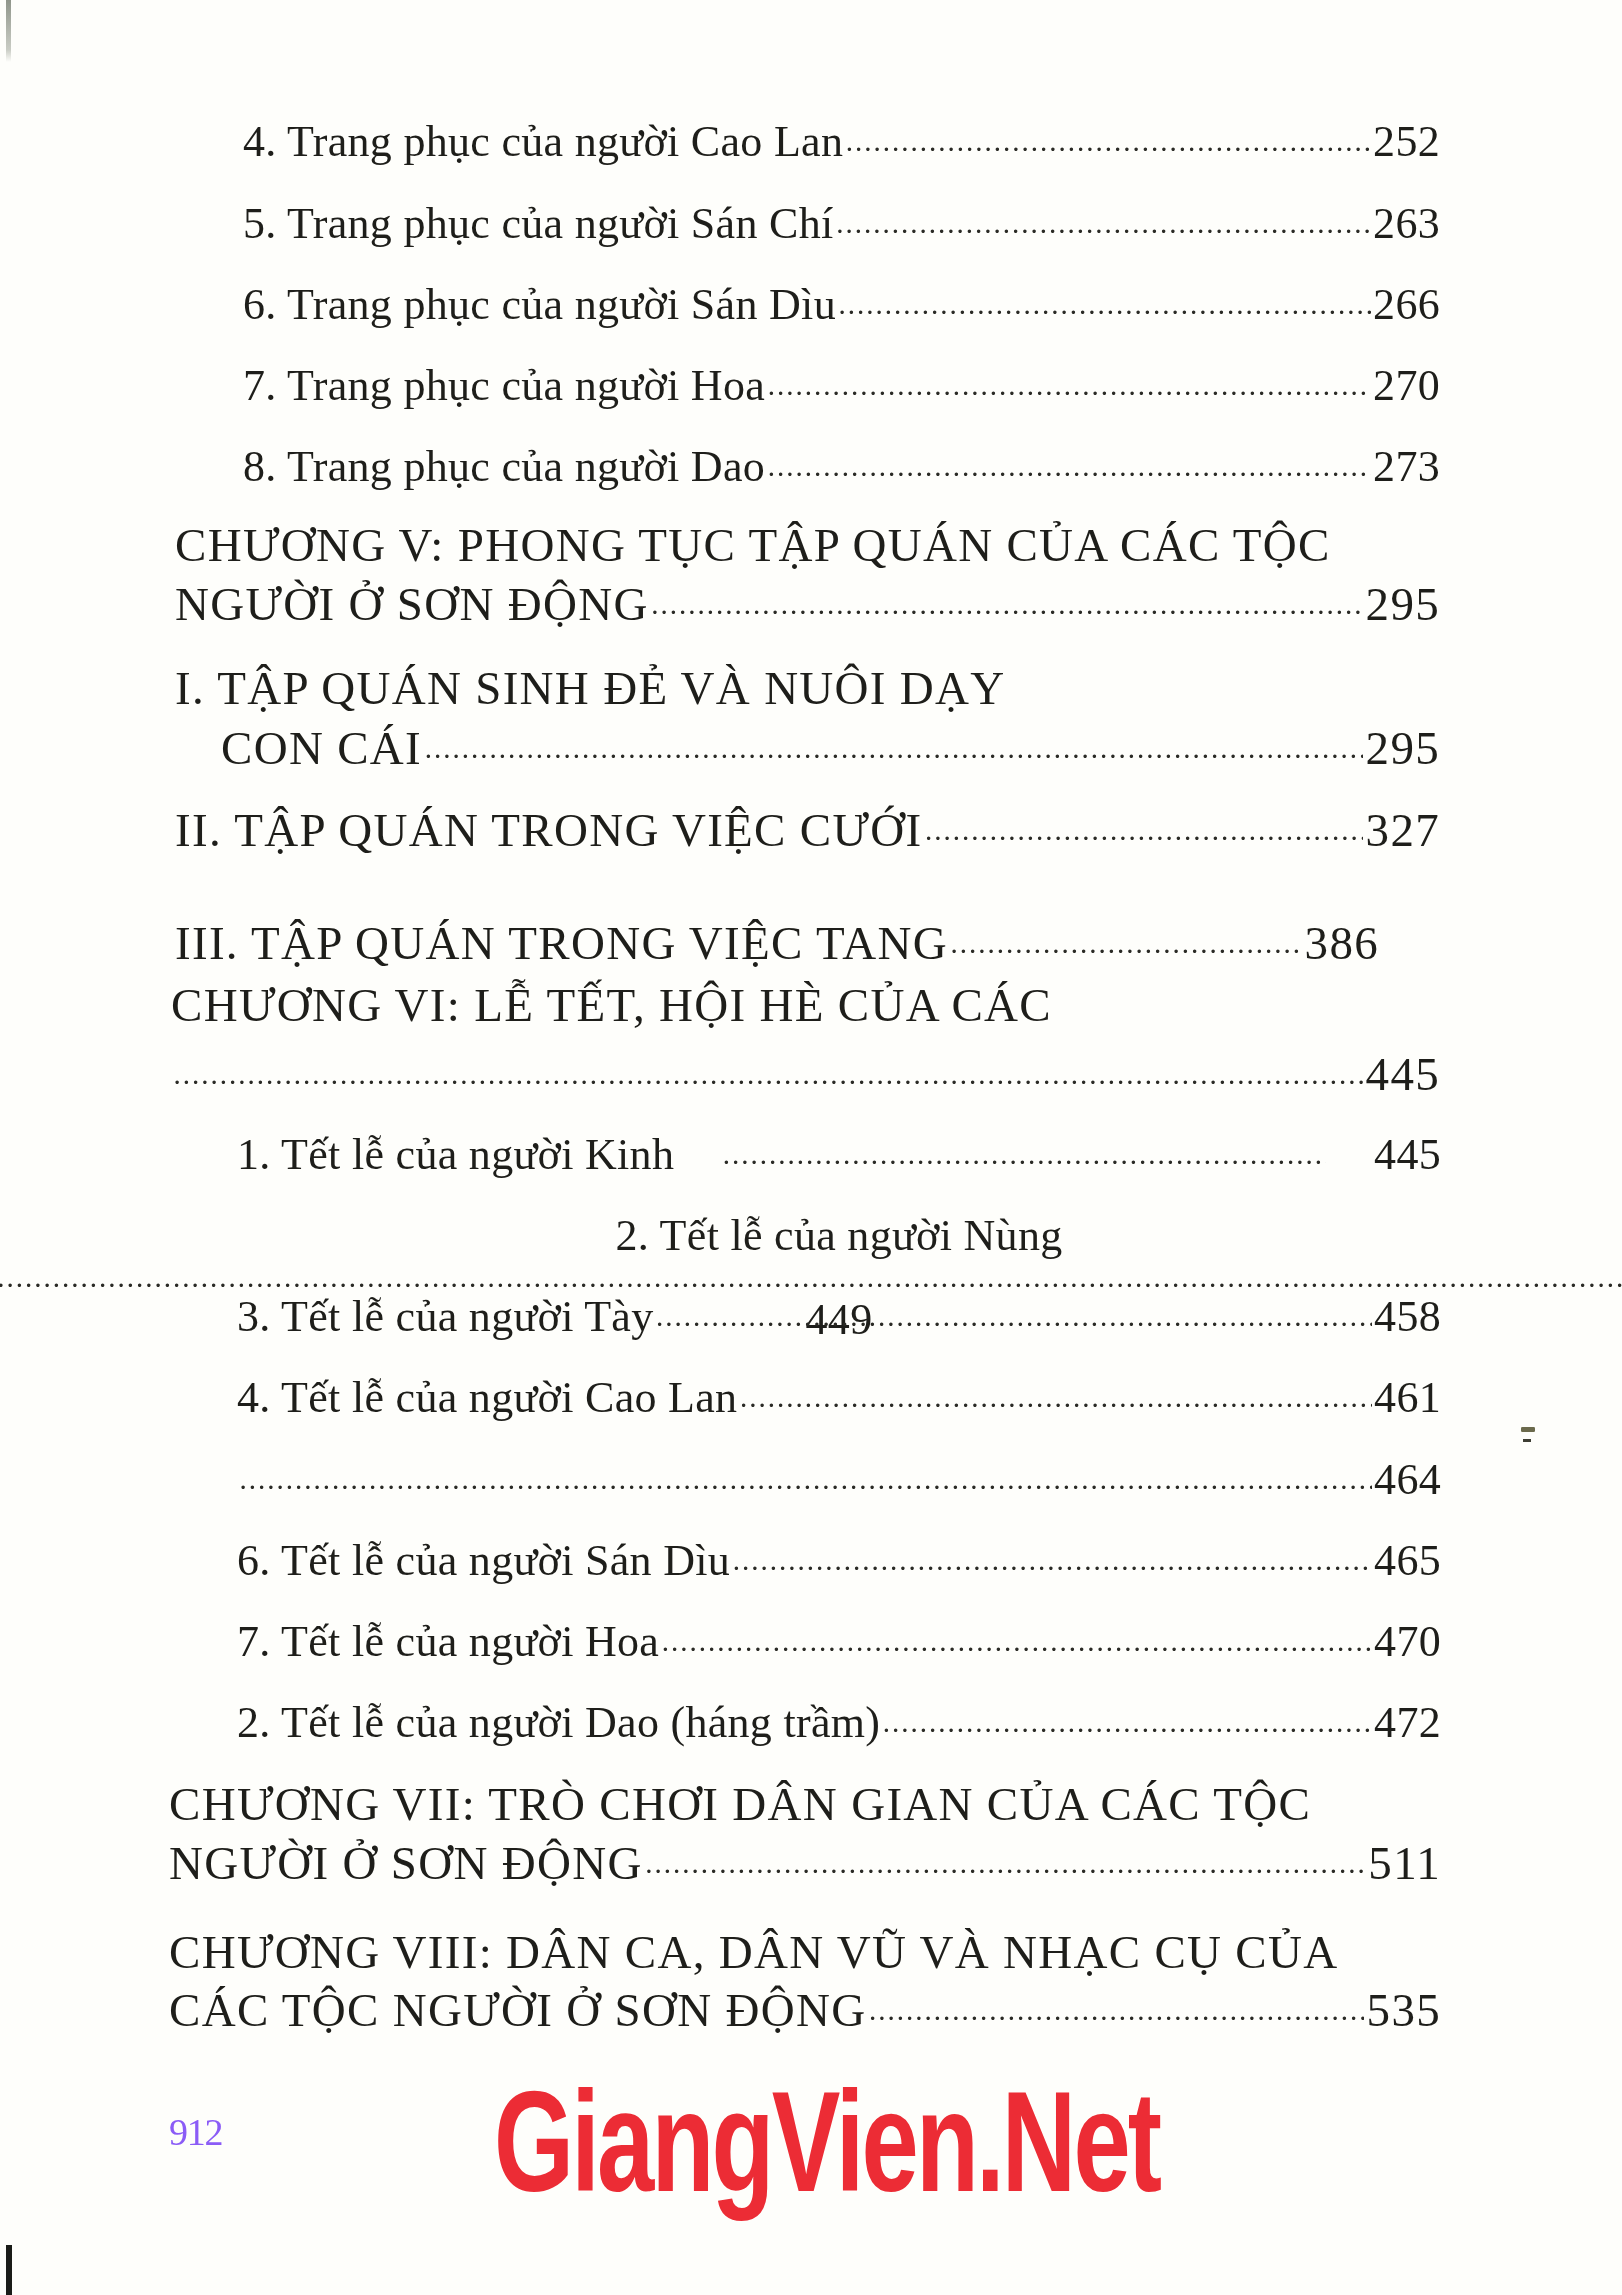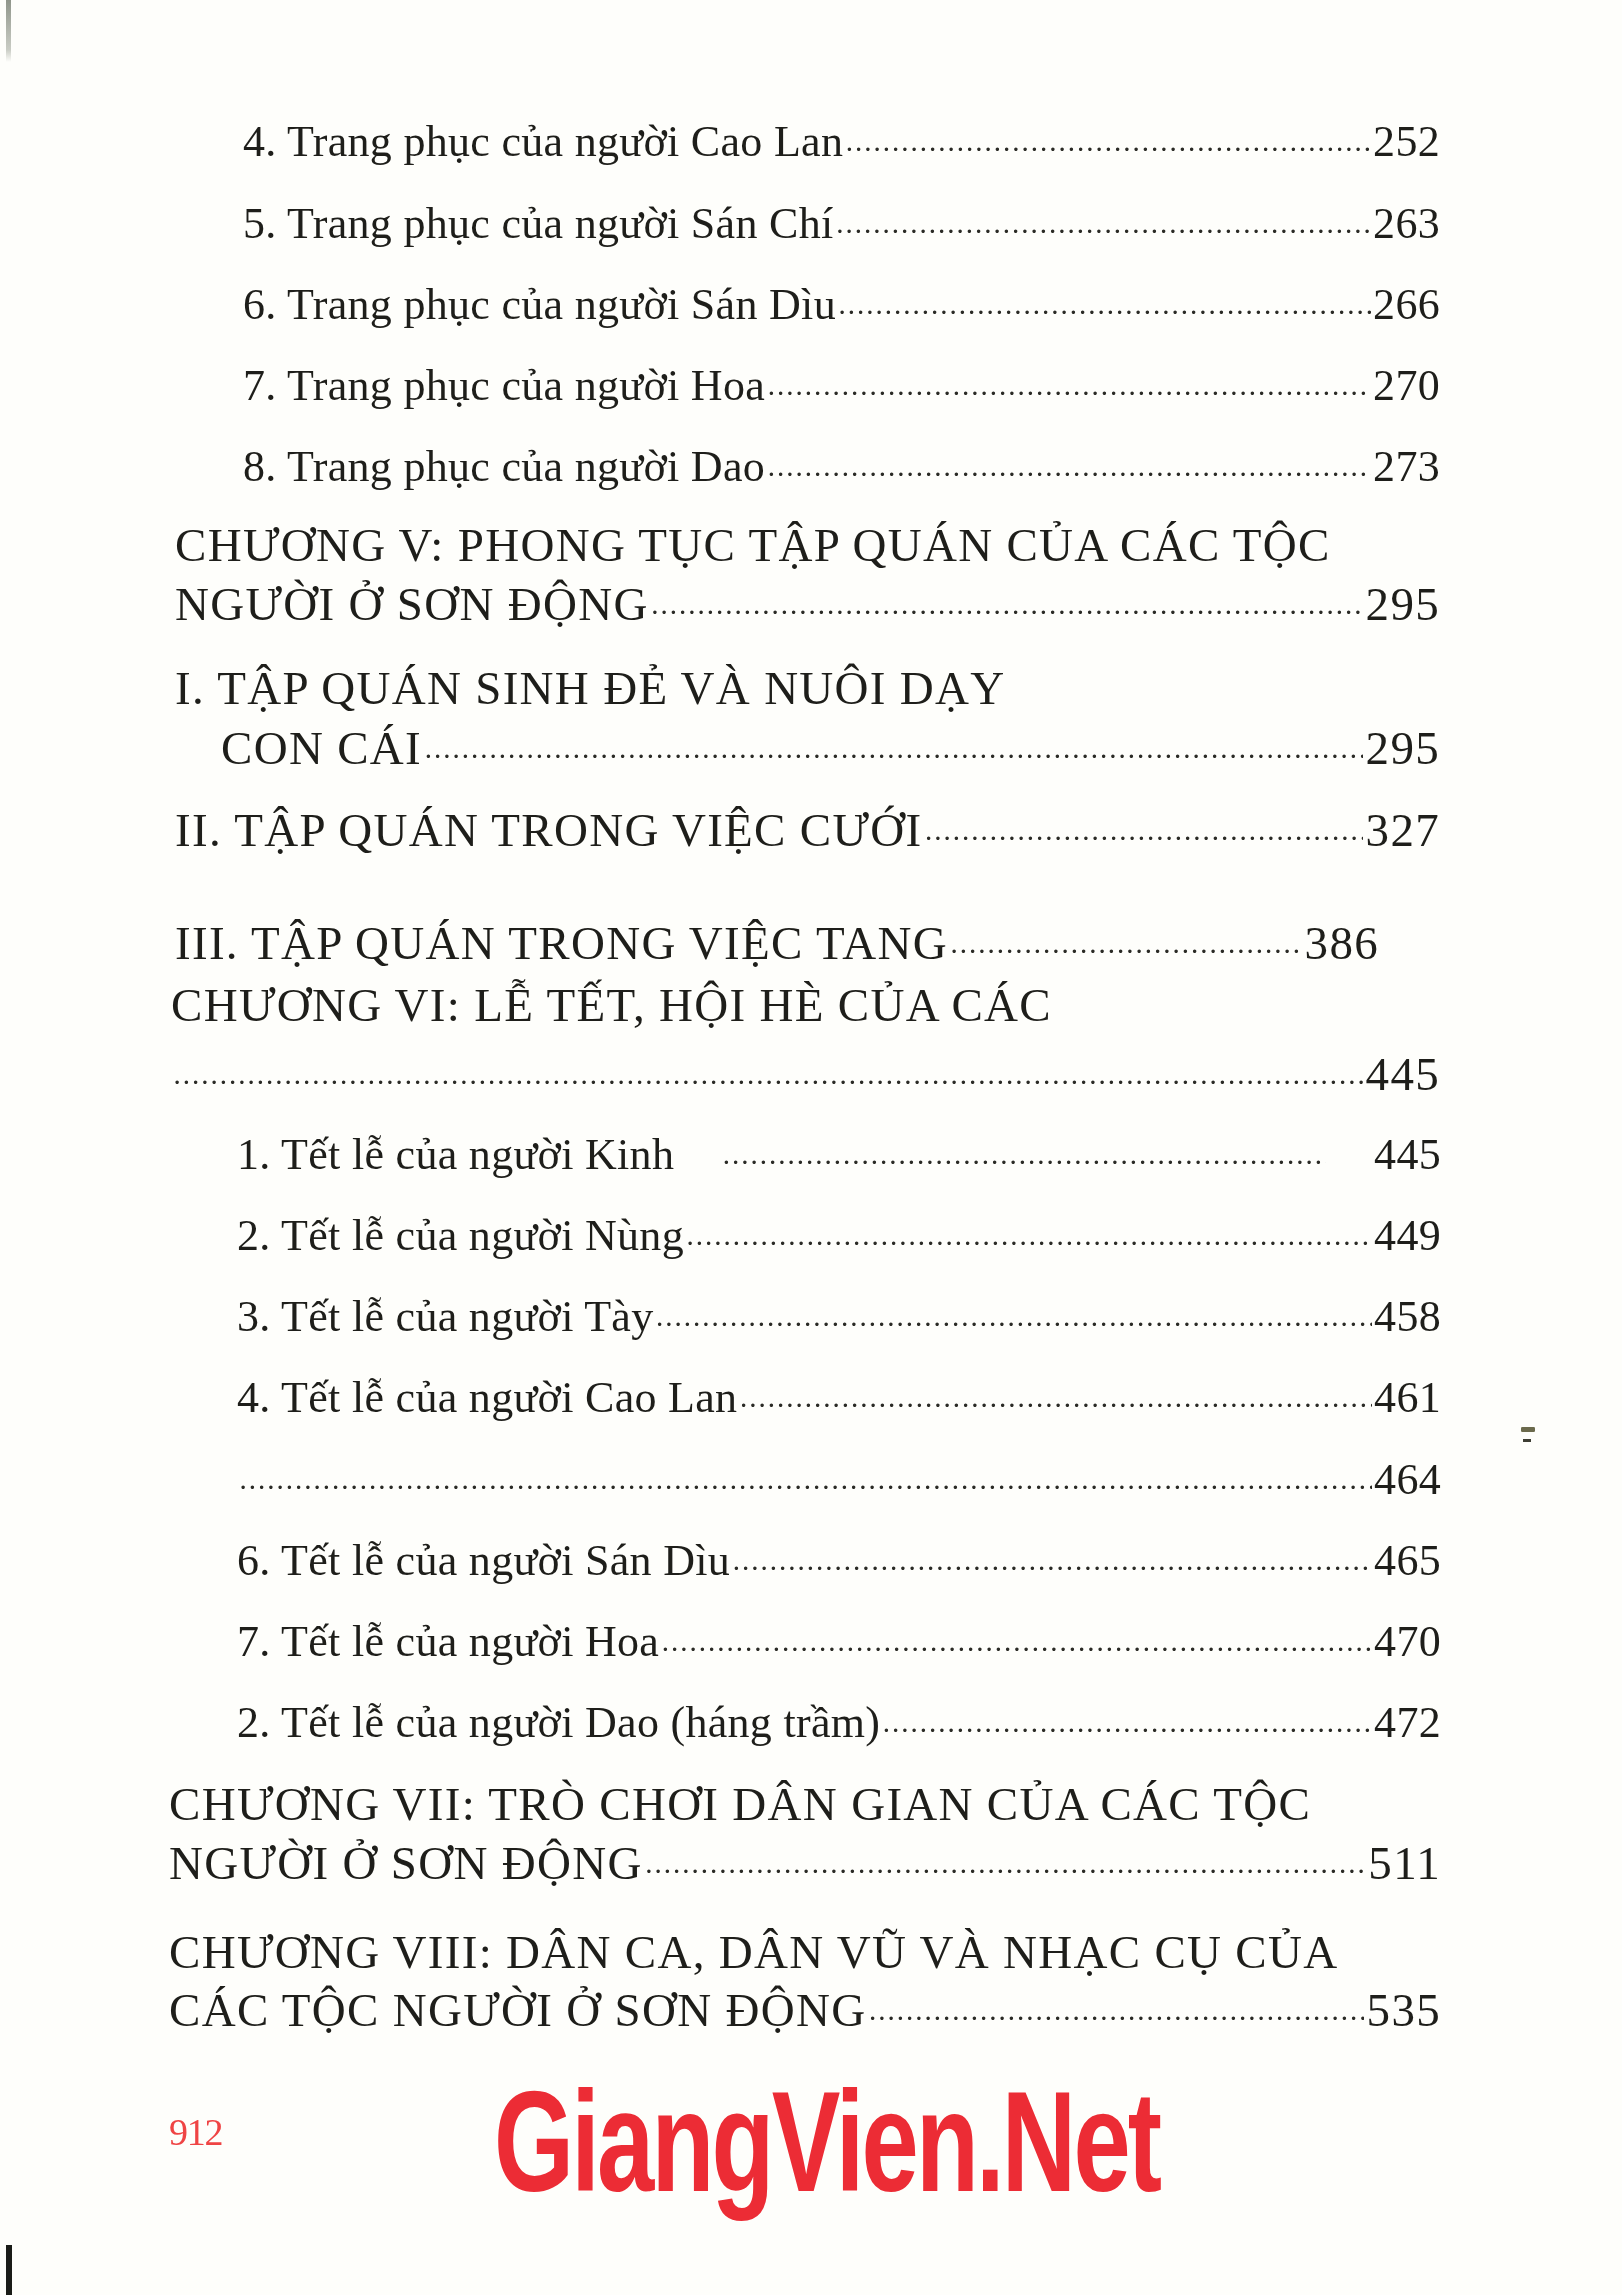--- a/index.html
+++ b/index.html
@@ -18,21 +18,21 @@
   .row { position:absolute; display:flex; align-items:center; white-space:nowrap; }
   .row .label { flex:0 0 auto; }
   .row .leader { flex:1 1 auto; overflow:hidden; margin:0 2.6px; letter-spacing:2px; font-size:29px; color:#2a2a25; }
   .row .leader::before { content:"................................................................................................................................................................................................................"; }
   .row .page { flex:0 0 auto; }
 
   .sub { font-size:44px; letter-spacing:0.3px; transform-origin:left; }
   .caps { font-size:47px; letter-spacing:1.3px; }
   .plain { position:absolute; white-space:nowrap; }
 
-  .footer-num { position:absolute; left:169px; top:2110px; font-size:38px; color:#ef4444; letter-spacing:-1.3px; }
+  .footer-num { position:absolute; left:169px; top:2110px; font-size:38px; color:#8b5cf6; letter-spacing:-1.3px; }
   .watermark { position:absolute; left:494px; top:2070px; font-family:"Liberation Sans","DejaVu Sans",sans-serif;
     font-weight:bold; font-size:143px; color:#ec2c35; letter-spacing:-3.9px; transform:scaleX(0.72); transform-origin:left top; line-height:1; }
 </style>
 </head>
 <body>
 
 <div class="edge-top"></div>
 <div class="edge-bottom"></div>
 <div class="speck"></div>
 <div class="speck2"></div>
@@ -93,21 +93,21 @@
 <div class="row caps" style="left:171px; top:1047px; width:1269px;">
   <span class="leader"></span>
   <span class="page">445</span>
 </div>
 
 <div class="row sub" style="left:237px; top:1129px; width:1204px;gap:46px;">
   <span class="label">1. Tết lễ của người Kinh</span>
   <span class="leader"></span>
   <span class="page">445</span>
 </div>
-<div class="row sub" style="left:237px; top:1210px; width:1204px;">
+<div class="row sub" style="left:237px; top:1210px; width:1204px;flex-direction:column;">
   <span class="label">2. Tết lễ của người Nùng</span>
   <span class="leader"></span>
   <span class="page">449</span>
 </div>
 <div class="row sub" style="left:237px; top:1291px; width:1204px;">
   <span class="label">3. Tết lễ của người Tày</span>
   <span class="leader"></span>
   <span class="page">458</span>
 </div>
 <div class="row sub" style="left:237px; top:1372px; width:1204px;">

